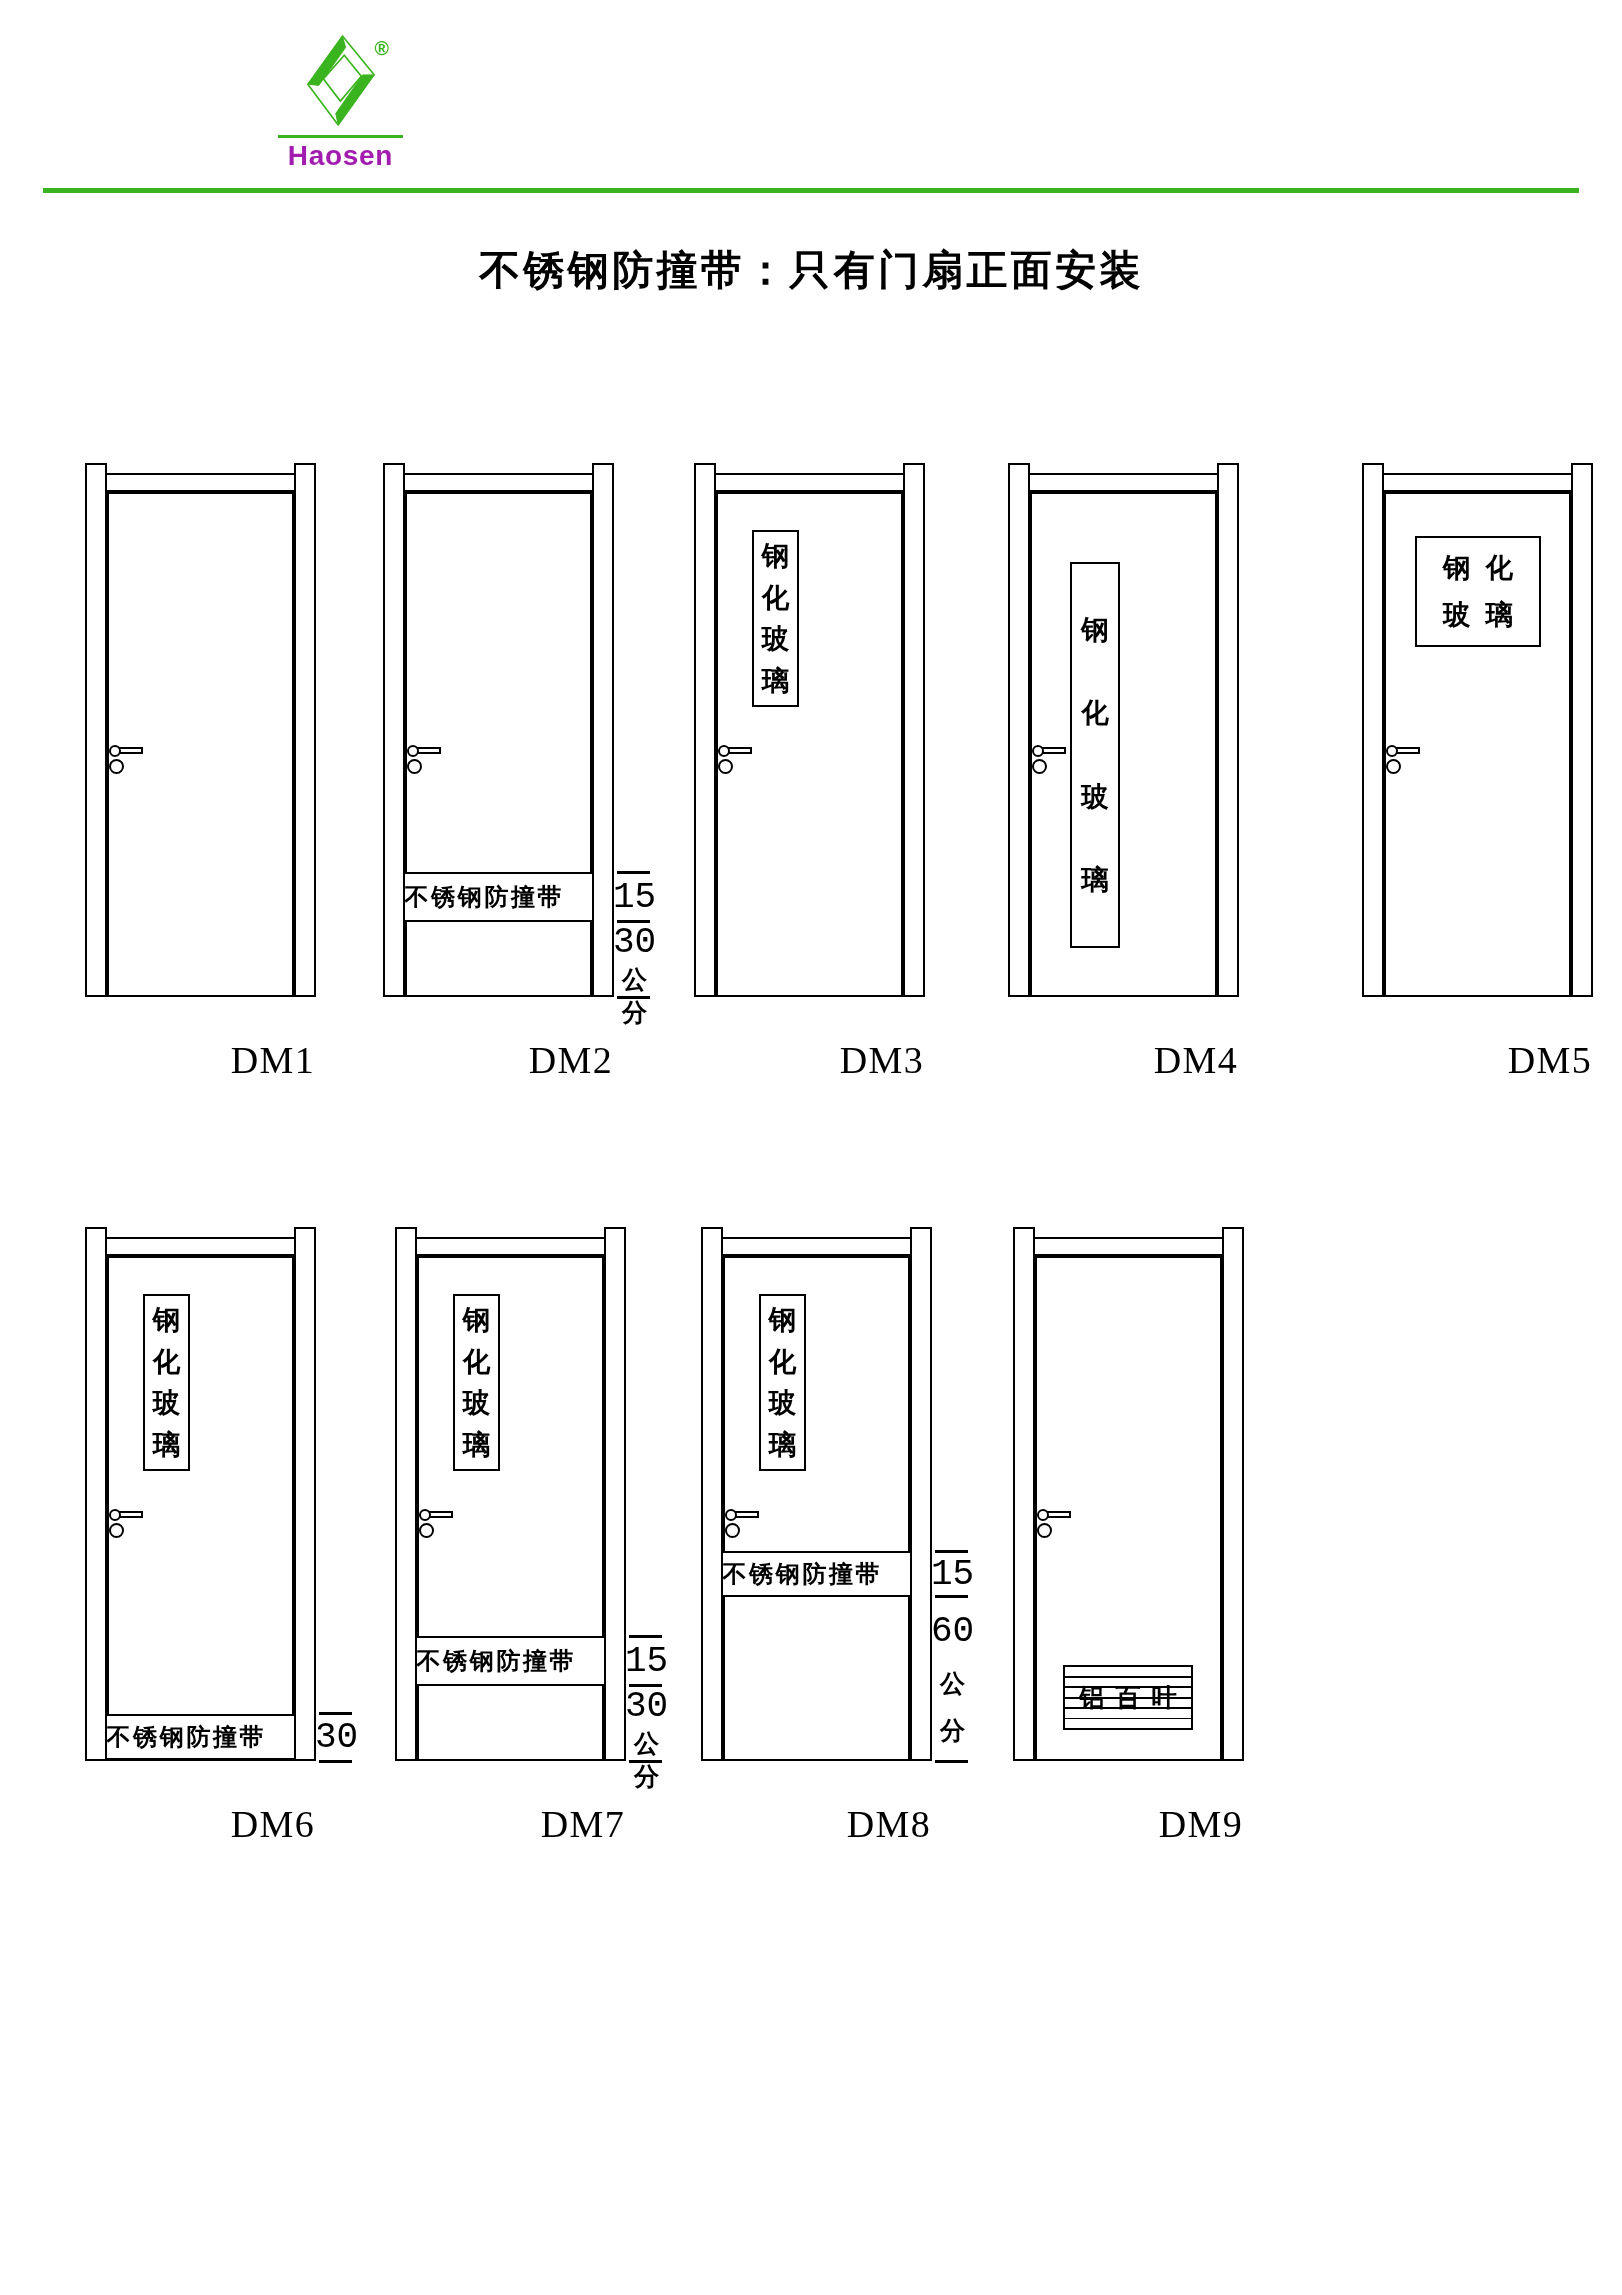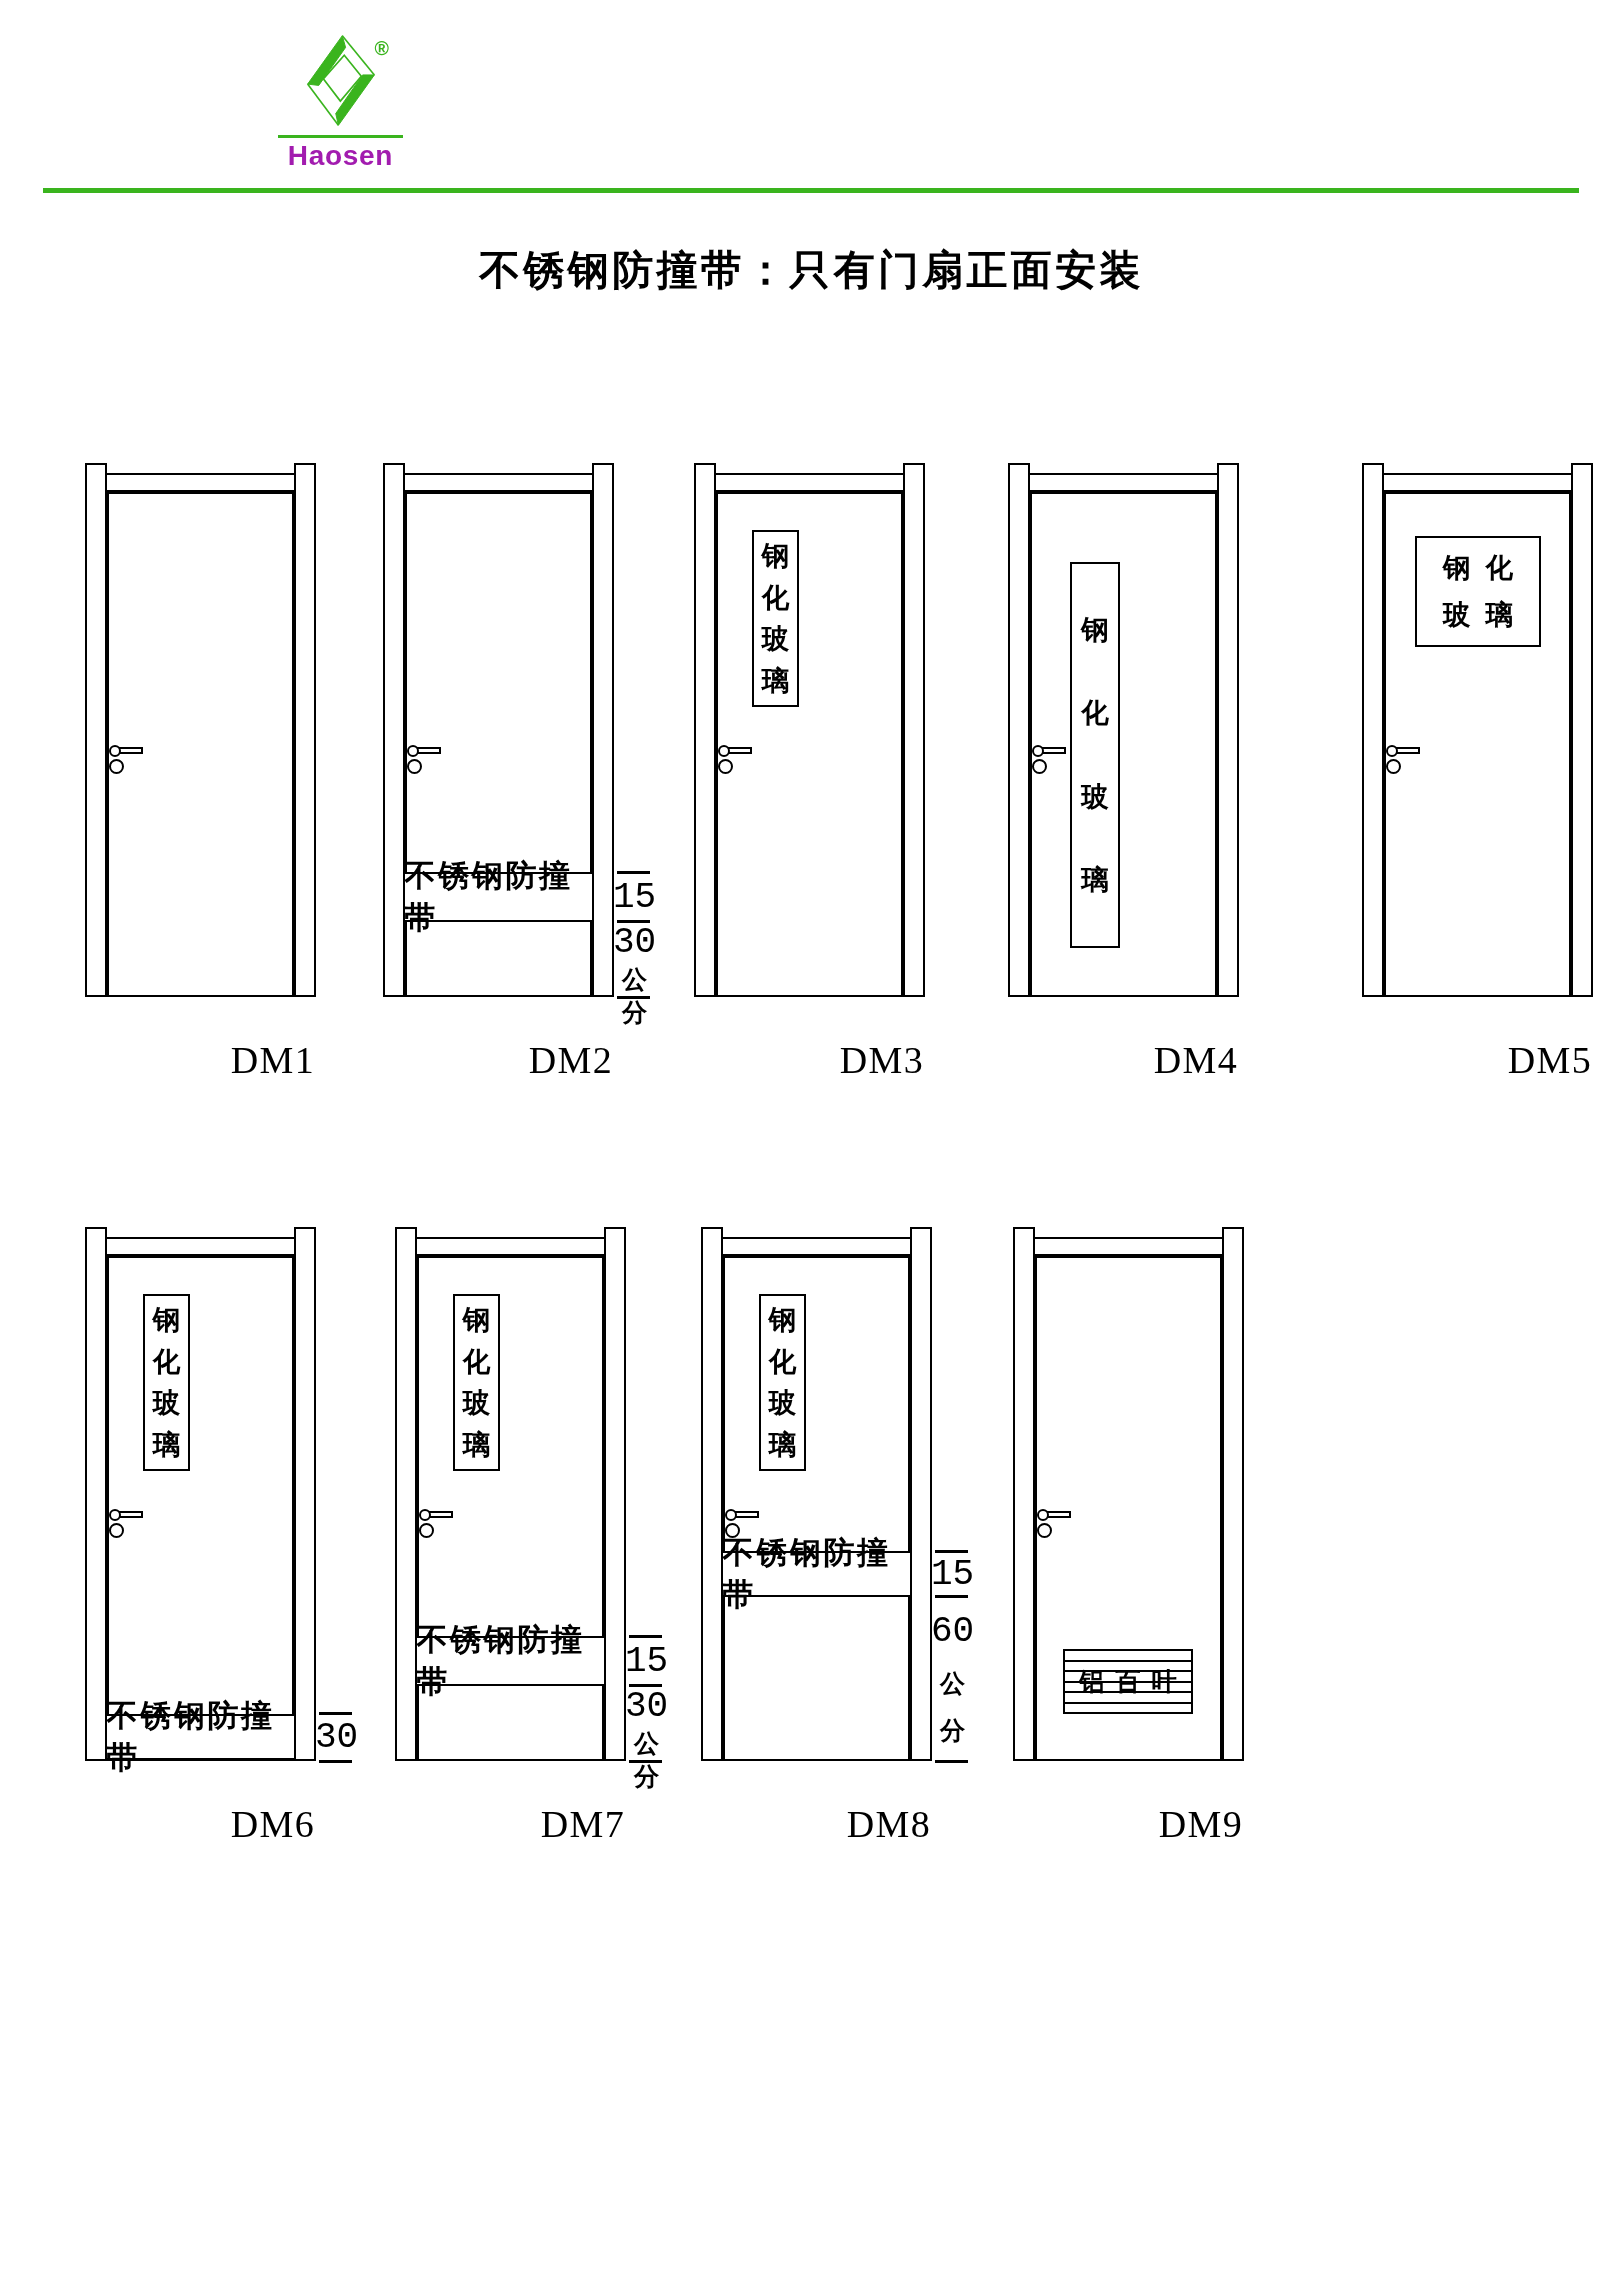--- a/index.html
+++ b/index.html
@@ -29,21 +29,21 @@
   .lintel{position:absolute;left:20px;top:9.8px;width:190px;height:19.6px;
           border-top:2.6px solid #000;border-bottom:2.6px solid #000;}
   .leaf{position:absolute;left:21.6px;top:29.4px;width:187px;height:505px;border:2.6px solid #000;background:#fff;}
   .h-rose1{position:absolute;left:24px;top:282px;width:12.4px;height:12.4px;border:2px solid #000;border-radius:50%;background:#fff;}
   .h-rose2{position:absolute;left:23.6px;top:296px;width:15px;height:15px;border:2px solid #000;border-radius:50%;background:#fff;}
   .h-bar{position:absolute;left:30px;top:284px;width:27.5px;height:6.5px;border:2px solid #000;background:#fff;}
   .glass{position:absolute;border:2.6px solid #000;display:flex;flex-direction:column;
          justify-content:space-evenly;align-items:center;font-weight:bold;font-size:27.5px;background:#fff;}
   .glass-row{letter-spacing:.55em;margin-right:-.55em;white-space:nowrap;}
   .strip{position:absolute;left:21.6px;width:187px;border-top:2.6px solid #000;border-bottom:2.6px solid #000;
-         display:flex;align-items:center;justify-content:center;font-weight:bold;font-size:31px;
+         display:flex;align-items:center;font-weight:bold;font-size:24px;
          letter-spacing:2.6px;background:#fff;}
   .louver{position:absolute;border:2.6px solid #000;display:flex;align-items:center;justify-content:center;
           background:repeating-linear-gradient(to bottom,#fff 0px,#fff 8.5px,#000 8.5px,#000 10.5px);}
   .louver-label{font-weight:bold;font-size:25px;letter-spacing:.45em;margin-right:-.45em;white-space:nowrap;}
   .tick{position:absolute;width:33px;height:2.6px;background:#000;}
   .dim-span{position:absolute;width:39px;display:flex;flex-direction:column;
             justify-content:space-evenly;align-items:center;}
   .dim-num{font-family:Liberation Mono, monospace;font-size:36px;}
   .dim-cjk{font-size:25px;font-weight:bold;}
   .door-label{position:absolute;left:0;top:575px;width:230px;text-align:right;font-size:38px;
@@ -236,21 +236,21 @@
         <div class="door-label">DM8</div>
       </div>
       <div class="door" style="left: 1013px; top: 1227px;">
         <div class="jamb jamb-l"></div>
         <div class="jamb jamb-r"></div>
         <div class="lintel"></div>
         <div class="leaf"></div>
         <div class="h-bar"></div>
         <div class="h-rose1"></div>
         <div class="h-rose2"></div>
-        <div class="louver" style="left: 50px; top: 422px; width: 130px; height: 65px;">
+        <div class="louver" style="left: 50px; top: 438px; width: 130px; height: 65px;">
           <div class="louver-label">铝百叶</div>
         </div>
         <div class="door-label">DM9</div>
       </div>
     </div>
 
 </div>
 
 
 </body></html>

